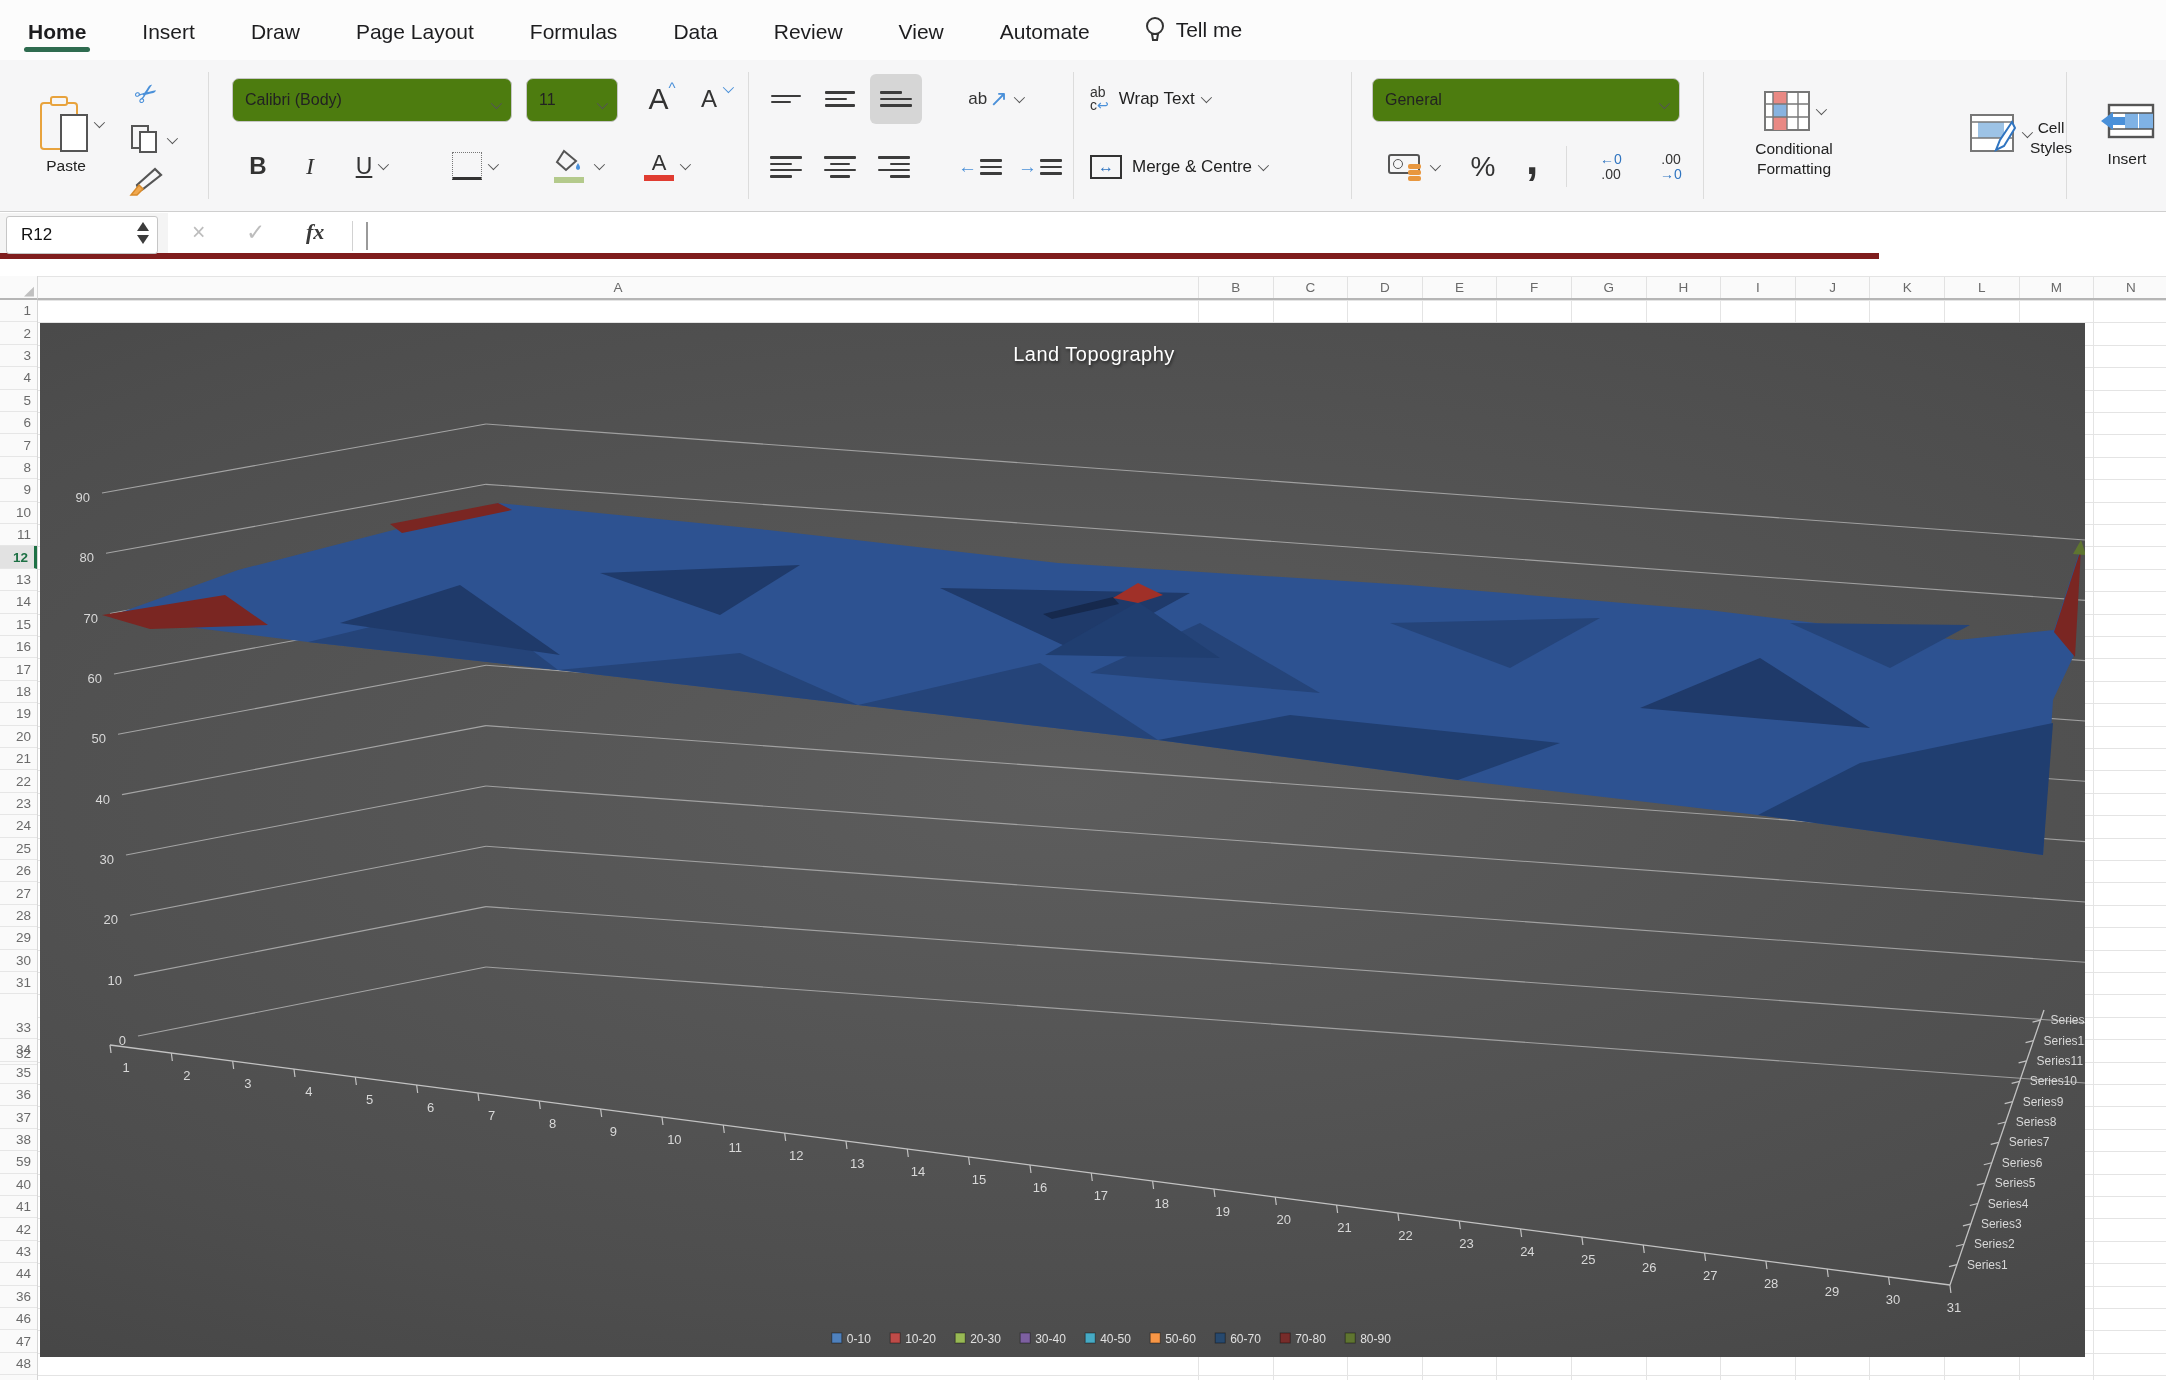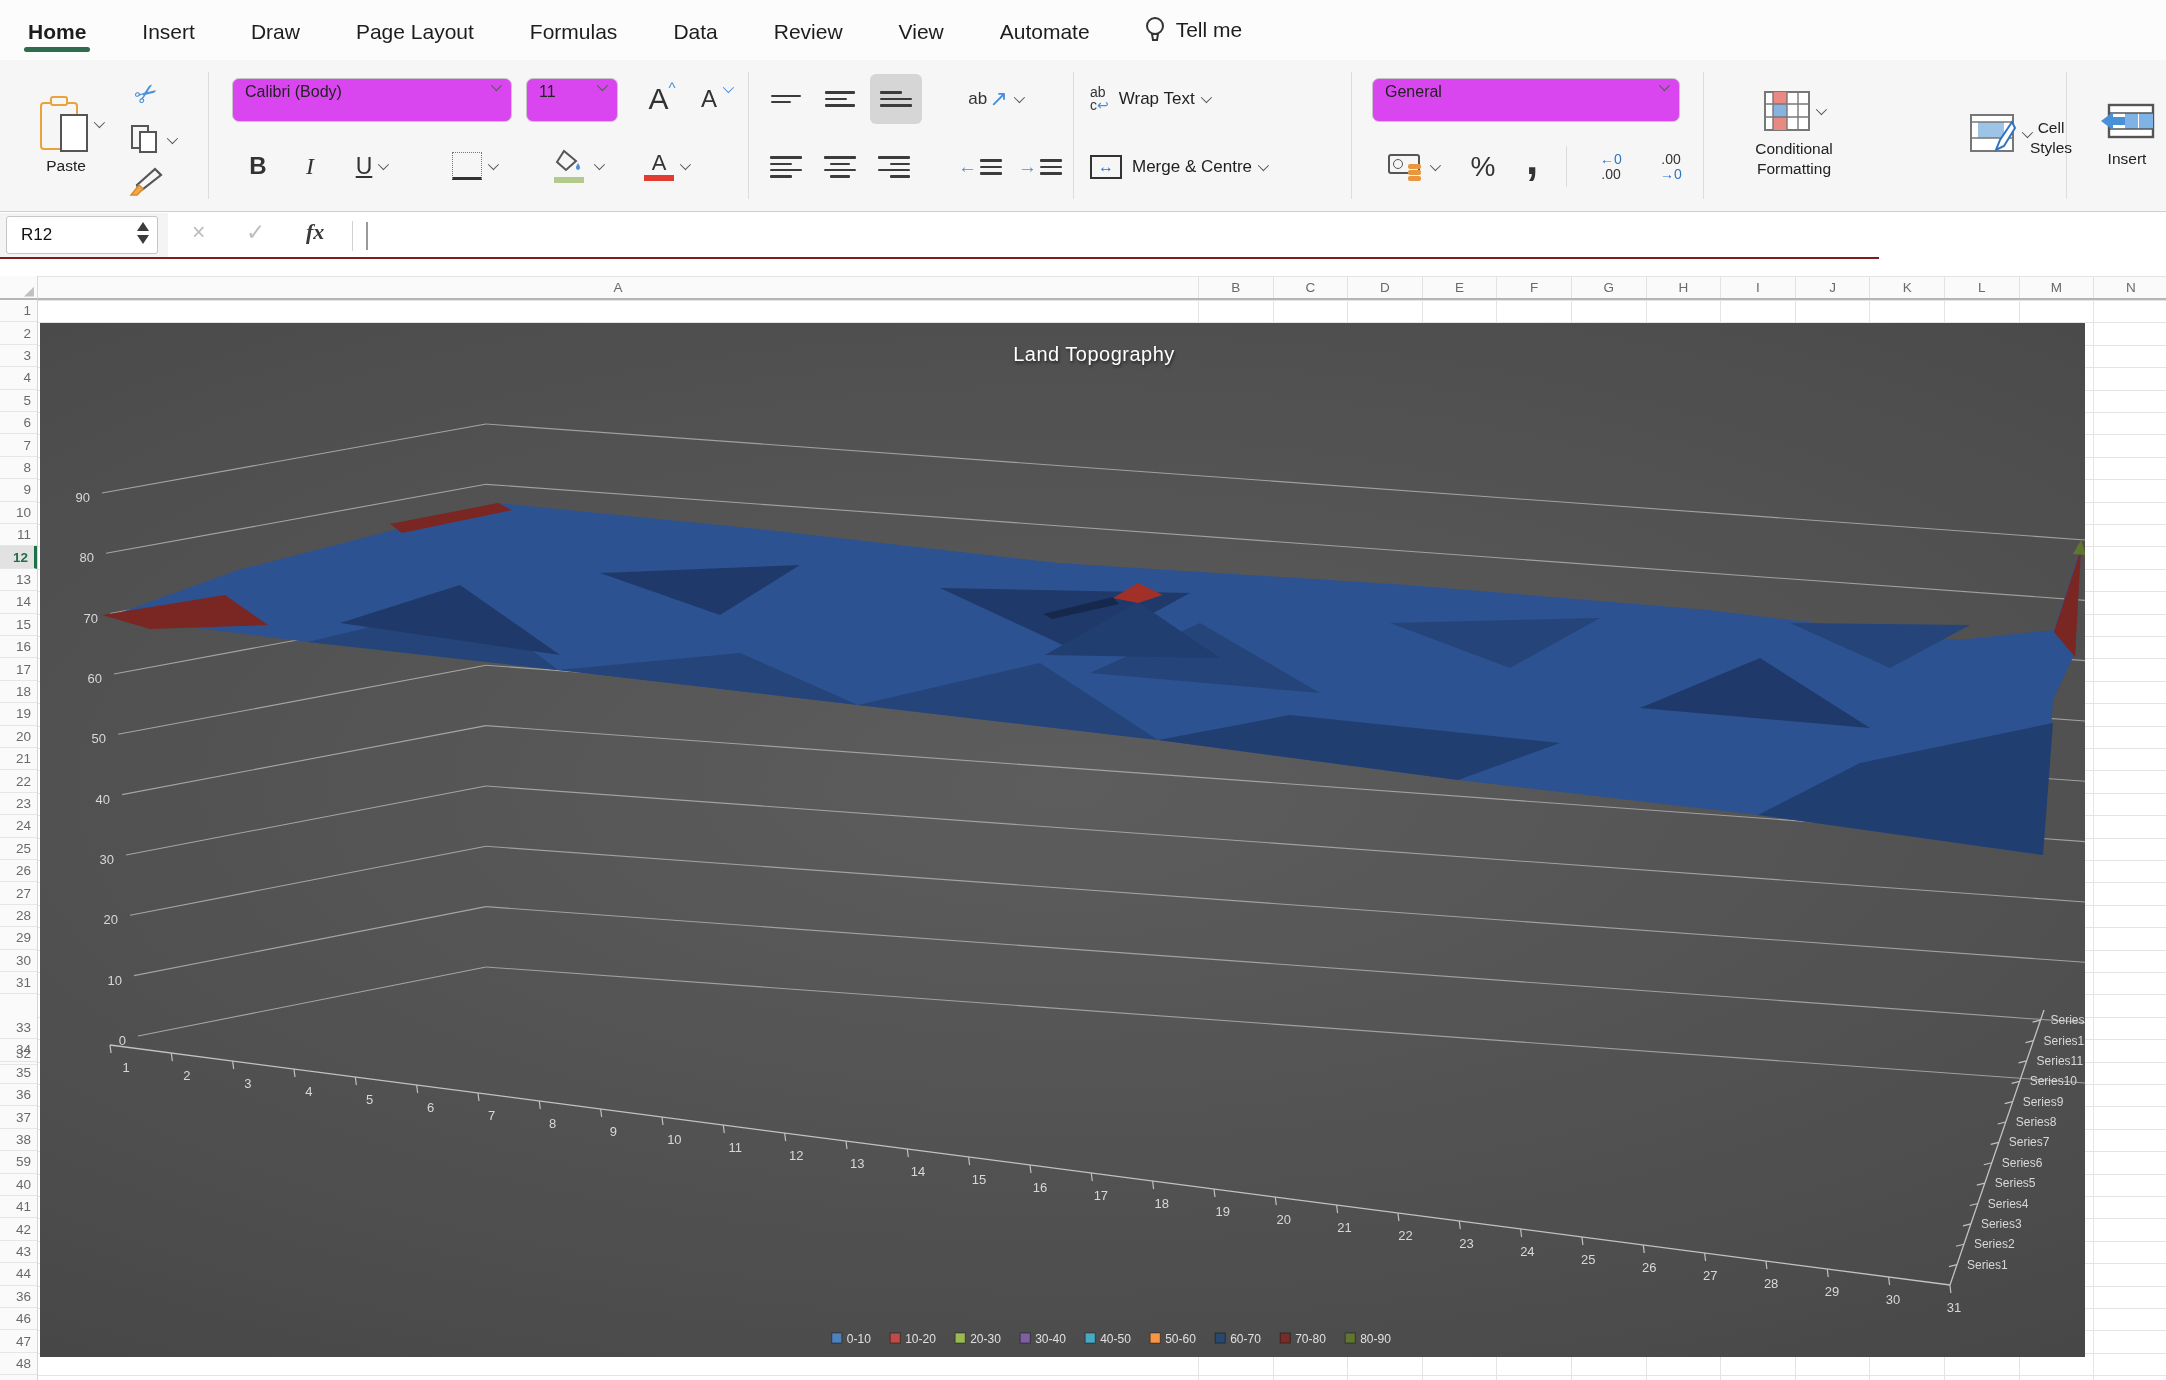--- a/index.html
+++ b/index.html
@@ -10,28 +10,28 @@
   #menubar{position:absolute;left:0;top:0;width:2166px;height:60px;background:#fcfcfc;display:flex;align-items:center;gap:52px;padding-left:26px}
   .mtab{font-size:21px;color:#1d1d1f;padding:14px 2px 10px;position:relative;cursor:default;white-space:nowrap}
   .mtab.active{font-weight:700}
   .mtab.active::after{content:"";position:absolute;left:-2px;right:-2px;bottom:2px;height:5px;border-radius:3px;background:#2e6b4f}
   .tellme{display:flex;align-items:center;gap:10px;font-size:21px;color:#1d1d1f}
   
   #ribbon{position:absolute;left:0;top:60px;width:2166px;height:152px;background:#f6f6f7;border-bottom:1px solid #cfcfcf}
   .rsep{position:absolute;top:12px;bottom:12px;width:1px;background:#dcdcdc}
   .rbtn{position:absolute;display:flex;align-items:center;justify-content:center;border-radius:6px;color:#333}
   .chv{display:inline-block;width:8px;height:8px;border-right:1.6px solid #555;border-bottom:1.6px solid #555;transform:rotate(45deg) translateY(-2px);margin-left:6px}
-  .rsel{position:absolute;background:#d946ef;border:1px solid #c6c6c6;border-radius:7px;display:flex;align-items:flex-start;font-size:16px;color:#222;padding:4px 12px}
+  .rsel{position:absolute;background:#4d7c0f;border:1px solid #c6c6c6;border-radius:7px;display:flex;align-items:flex-end;font-size:16px;color:#222;padding:12px 12px}
   .rsel .chv{margin-left:auto}
   .rlabel{font-size:15.5px;color:#222;text-align:center;line-height:20px}
   .alinesw{display:flex;flex-direction:column;gap:4px}
   .aline{height:2.4px;background:#3c3c3c;border-radius:1px}
   .selbtn{background:#d6d6d6}
   
-  #fbar{position:absolute;left:0;top:213px;width:1879px;height:46px;background:#f4f4f4;border-bottom:2px solid #7f1d1d}
+  #fbar{position:absolute;left:0;top:213px;width:1879px;height:46px;background:#f4f4f4;border-bottom:6px solid #7f1d1d}
   #namebox{position:absolute;left:6px;top:3px;width:152px;height:38px;background:#fff;border:1px solid #c6c6c6;border-radius:3px;font-size:17px;color:#111;display:flex;align-items:center;padding-left:14px}
   .spin{position:absolute;right:8px;top:5px;display:flex;flex-direction:column;gap:4px}
   .tri-u{width:0;height:0;border-left:6px solid transparent;border-right:6px solid transparent;border-bottom:9px solid #3c3c3c}
   .tri-d{width:0;height:0;border-left:6px solid transparent;border-right:6px solid transparent;border-top:9px solid #3c3c3c}
   #finput{position:absolute;left:168px;top:0;right:0;bottom:0;background:#fff}
   .fico{position:absolute;top:6px;font-size:23px;color:#bdbdbd}
   #fx{font-family:"Liberation Serif","DejaVu Serif",serif;font-style:italic;font-weight:700;font-size:22px;color:#3a3a3a}
   
   #colhdr{position:absolute;left:0;top:276px;width:2166px;height:24px;background:#fafafa;border-top:1px solid #e4e4e4;border-bottom:2px solid #b5b5b5}
   .chcell{position:absolute;top:0;height:100%;border-right:1px solid #e2e2e2;color:#6a6a6a;font-size:13.5px;display:flex;align-items:center;justify-content:center}

